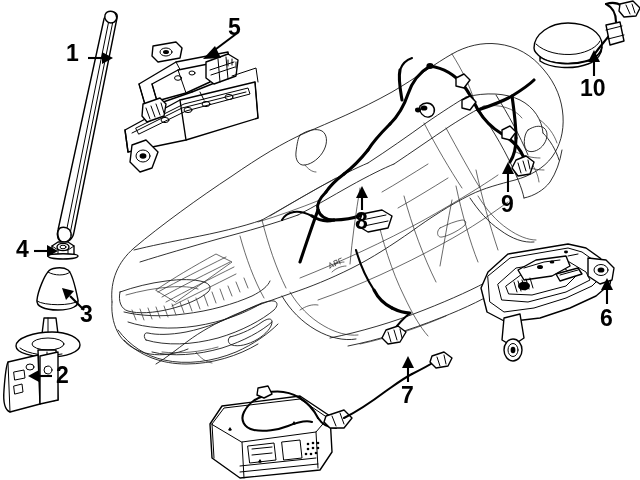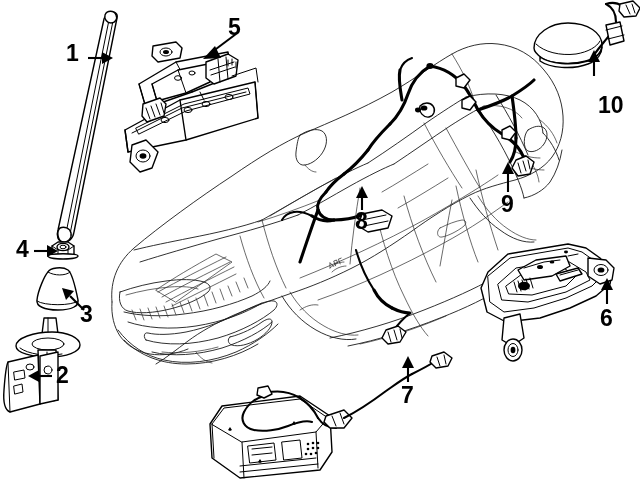--- a/index.html
+++ b/index.html
@@ -665,15 +665,15 @@
   <div class="callout-label" style="left:228px; top:16px;">5</div>
 
   <div class="callout-label" style="left:600px; top:307px;">6</div>
 
   <div class="callout-label" style="left:401px; top:384px;">7</div>
 
   <div class="callout-label" style="left:355px; top:210px;">8</div>
 
   <div class="callout-label" style="left:501px; top:193px;">9</div>
 
-  <div class="callout-label" style="left:580px; top:94px;margin-left:18px;">10</div>
+  <div class="callout-label" style="left:580px; top:77px;">10</div>
 
 </div>
 
 </body></html>

